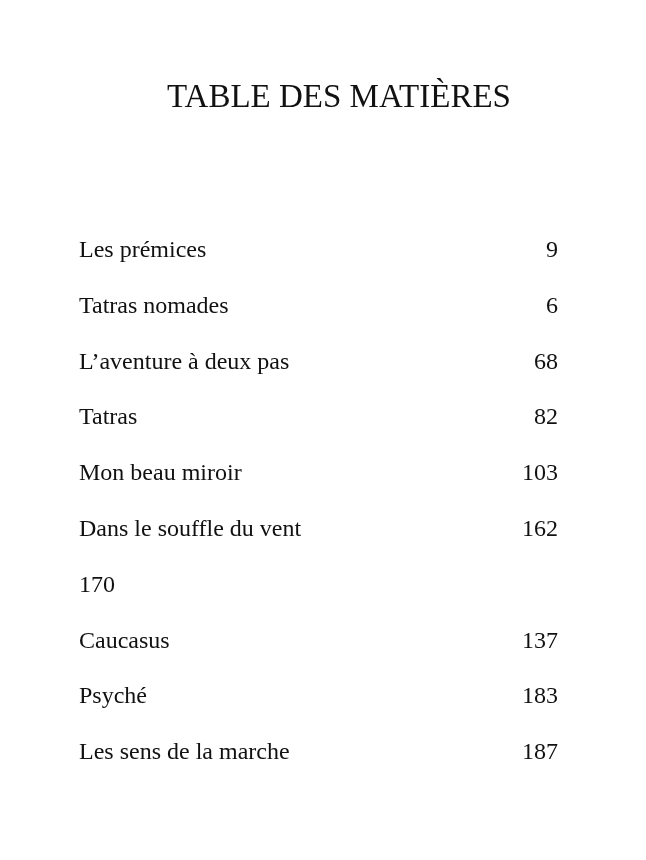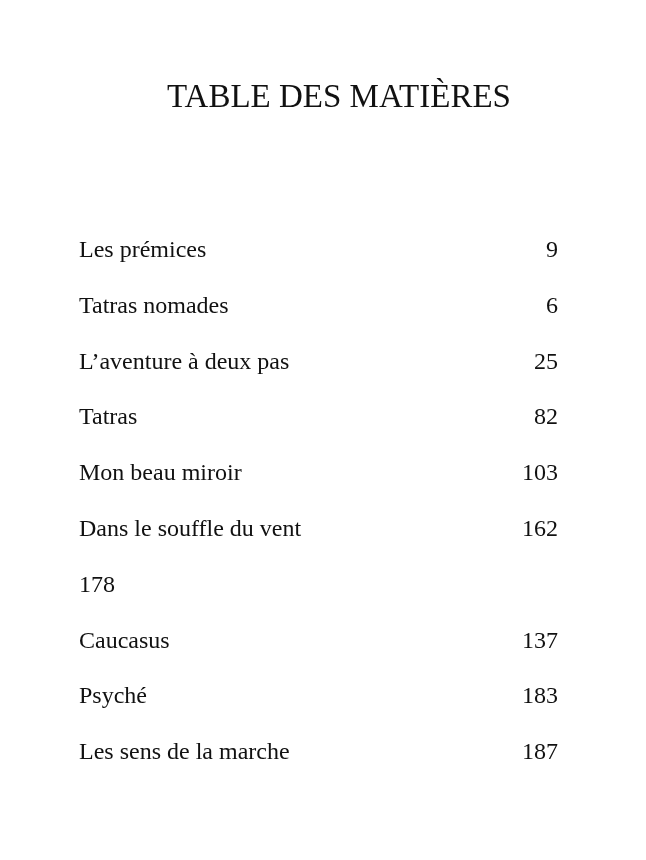--- a/index.html
+++ b/index.html
@@ -61,36 +61,36 @@
   <li class="toc-entry">
     <span class="toc-title">Les prémices</span>
     <span class="toc-page">9</span>
   </li>
   <li class="toc-entry">
     <span class="toc-title">Tatras nomades</span>
     <span class="toc-page">6</span>
   </li>
   <li class="toc-entry">
     <span class="toc-title">L’aventure à deux pas</span>
-    <span class="toc-page">25</span>
+    <span class="toc-page">68</span>
   </li>
   <li class="toc-entry">
     <span class="toc-title">Tatras</span>
     <span class="toc-page">82</span>
   </li>
   <li class="toc-entry">
     <span class="toc-title">Mon beau miroir</span>
     <span class="toc-page">103</span>
   </li>
   <li class="toc-entry">
     <span class="toc-title">Dans le souffle du vent</span>
     <span class="toc-page">162</span>
   </li>
   <li class="toc-entry">
-    <span class="toc-page">178</span>
+    <span class="toc-page">170</span>
   </li>
   <li class="toc-entry">
     <span class="toc-title">Caucasus</span>
     <span class="toc-page">137</span>
   </li>
   <li class="toc-entry">
     <span class="toc-title">Psyché</span>
     <span class="toc-page">183</span>
   </li>
   <li class="toc-entry">

